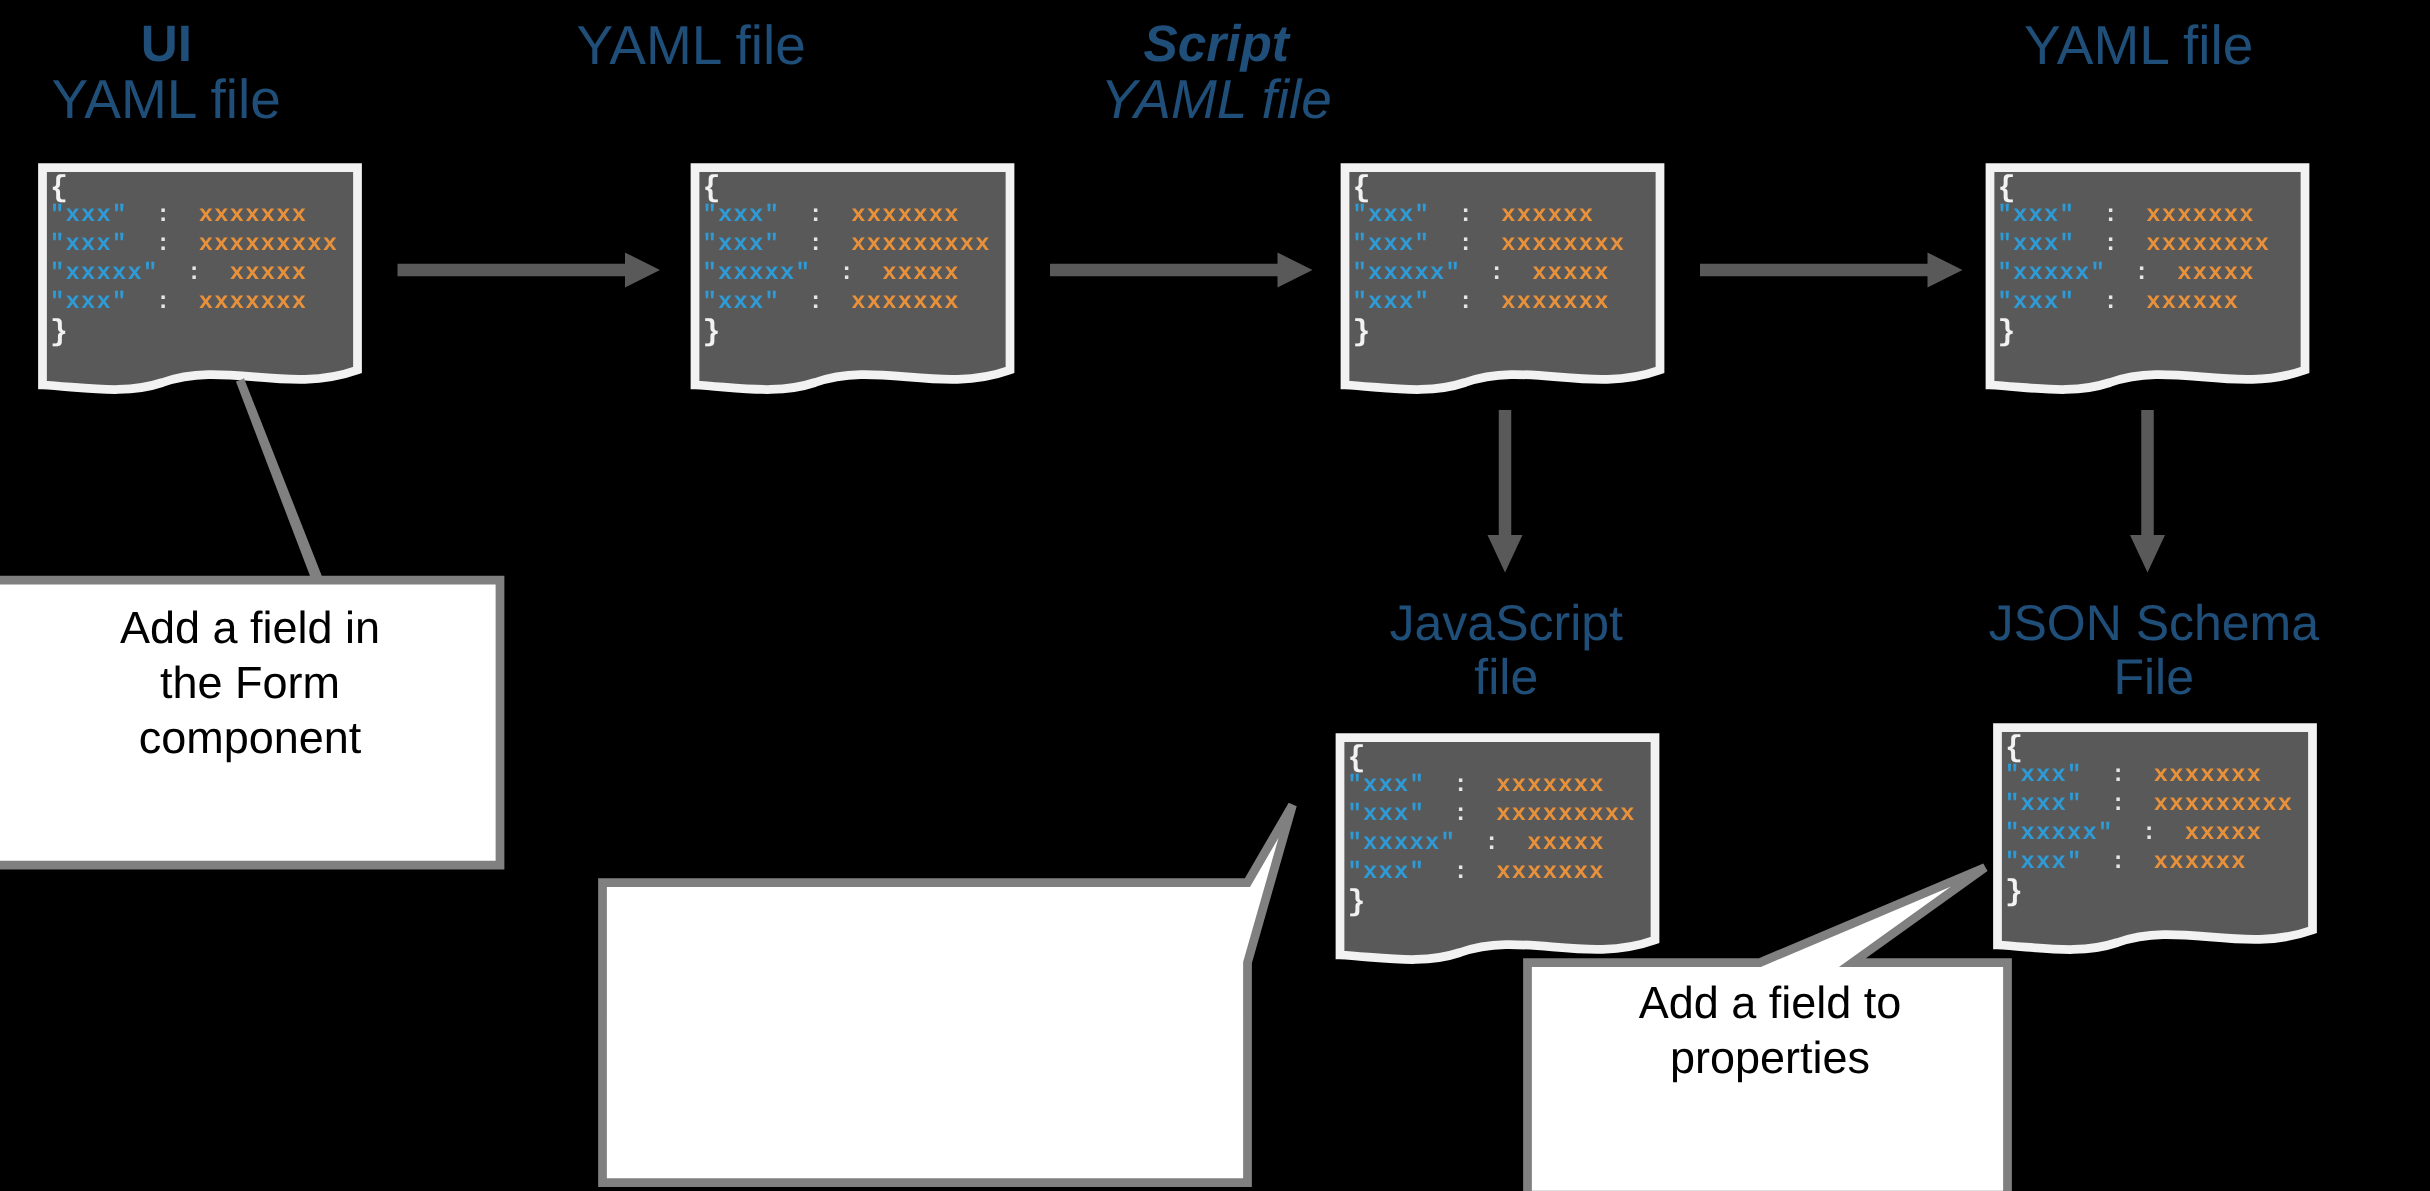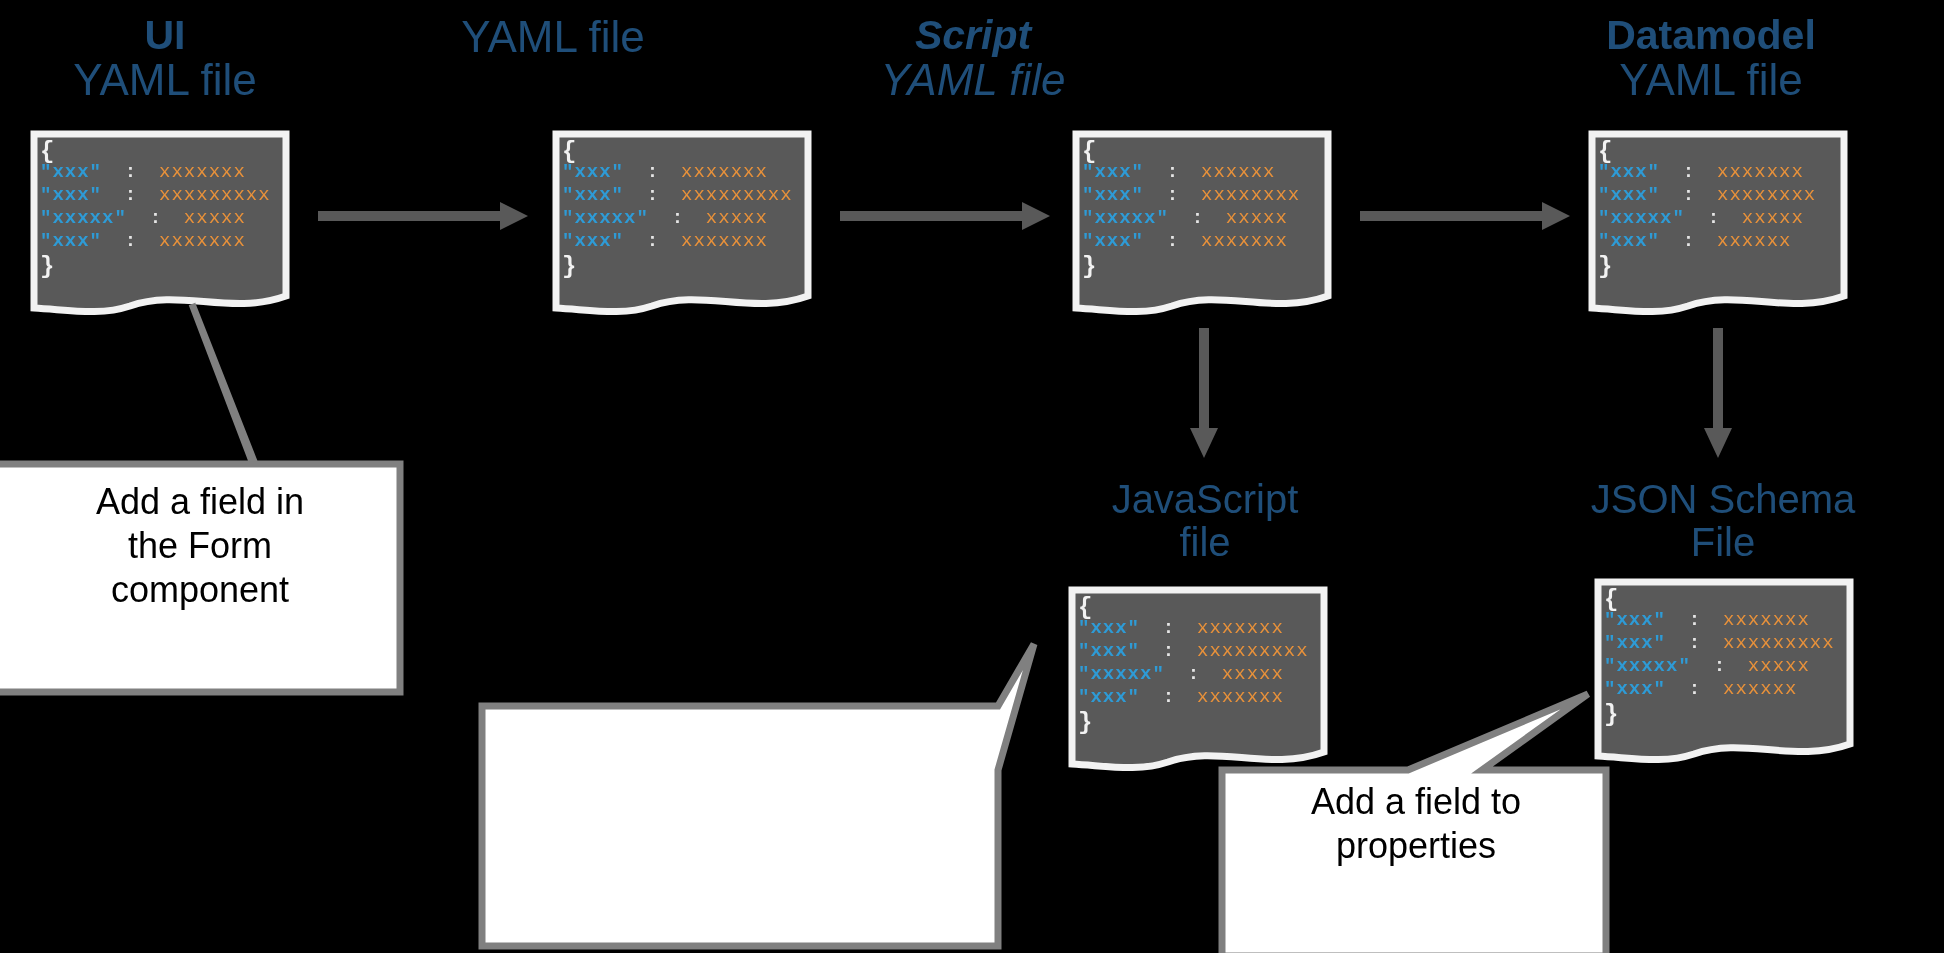--- a/index.html
+++ b/index.html
@@ -33,53 +33,52 @@
     font-family:"Liberation Mono", monospace;
     font-size:19px;line-height:1.0;
     letter-spacing:0px;
     padding:10px 0 0 10px;box-sizing:border-box;
     pointer-events:none;
   }
   .code .ln{display:block;white-space:pre;height:23px;}
   .code .brace{color:#F2F2F2;font-size:24px;font-weight:bold;}
   .code .k{color:#2E9BD6;font-weight:bold;letter-spacing:1px;}
   .code .c{color:#E6E6E6;font-weight:bold;}
-  .code .v{color:#E8913A;font-weight:normal;letter-spacing:1px;}
+  .code .v{color:#E8913A;font-weight:bold;letter-spacing:1px;}
 
   
   .arrow{position:absolute;}
   .arrow svg{display:block;overflow:visible;}
 
   
   .callout{position:absolute;}
   .callout svg{position:absolute;left:0;top:0;overflow:visible;}
   .callout .ctext{
     position:absolute;color:#000;text-align:center;
     font-size:36px;line-height:1.22;
     display:flex;align-items:flex-start;justify-content:center;
     pointer-events:none;
   }
   .callout .ctext span{display:block;width:100%;}
 </style>
 </head>
 <body>
 
-<div class="doc-title" style="left:0px;top:14px;width:266px;margin-left:32px;">
+<div class="doc-title" style="left:0px;top:14px;width:266px;">
   <span class="t1">UI</span>
   <span class="t2">YAML file</span>
 </div>
 <div class="doc-title" style="left:420px;top:14px;width:266px;">
   <span class="t2">YAML file</span>
 </div>
 <div class="doc-title" style="left:840px;top:14px;width:266px;font-style:italic;">
   <span class="t1">Script</span>
   <span class="t2">YAML file</span>
 </div>
 <div class="doc-title" style="left:1578px;top:14px;width:266px;">
-  <span class="t1">Datamodel</span>
   <span class="t2">YAML file</span>
 </div>
 
 <div class="doc" style="left:30px;top:130px;width:260px;height:190px;">
   <svg width="260" height="190" viewBox="0 0 260 190">
     <path d="M4 4 L256 4 L256 166 C200 186 150 158 100 176 C70 186 40 180 4 178 Z" fill="#595959" stroke="#F2F2F2" stroke-width="7"></path>
   </svg>
   <div class="code">
     <span class="ln"><span class="brace">{</span></span>
     <span class="ln"><span class="k">"xxx"</span><span class="c">  </span><span class="c">:</span><span class="c">  </span><span class="v">xxxxxxx</span></span>

